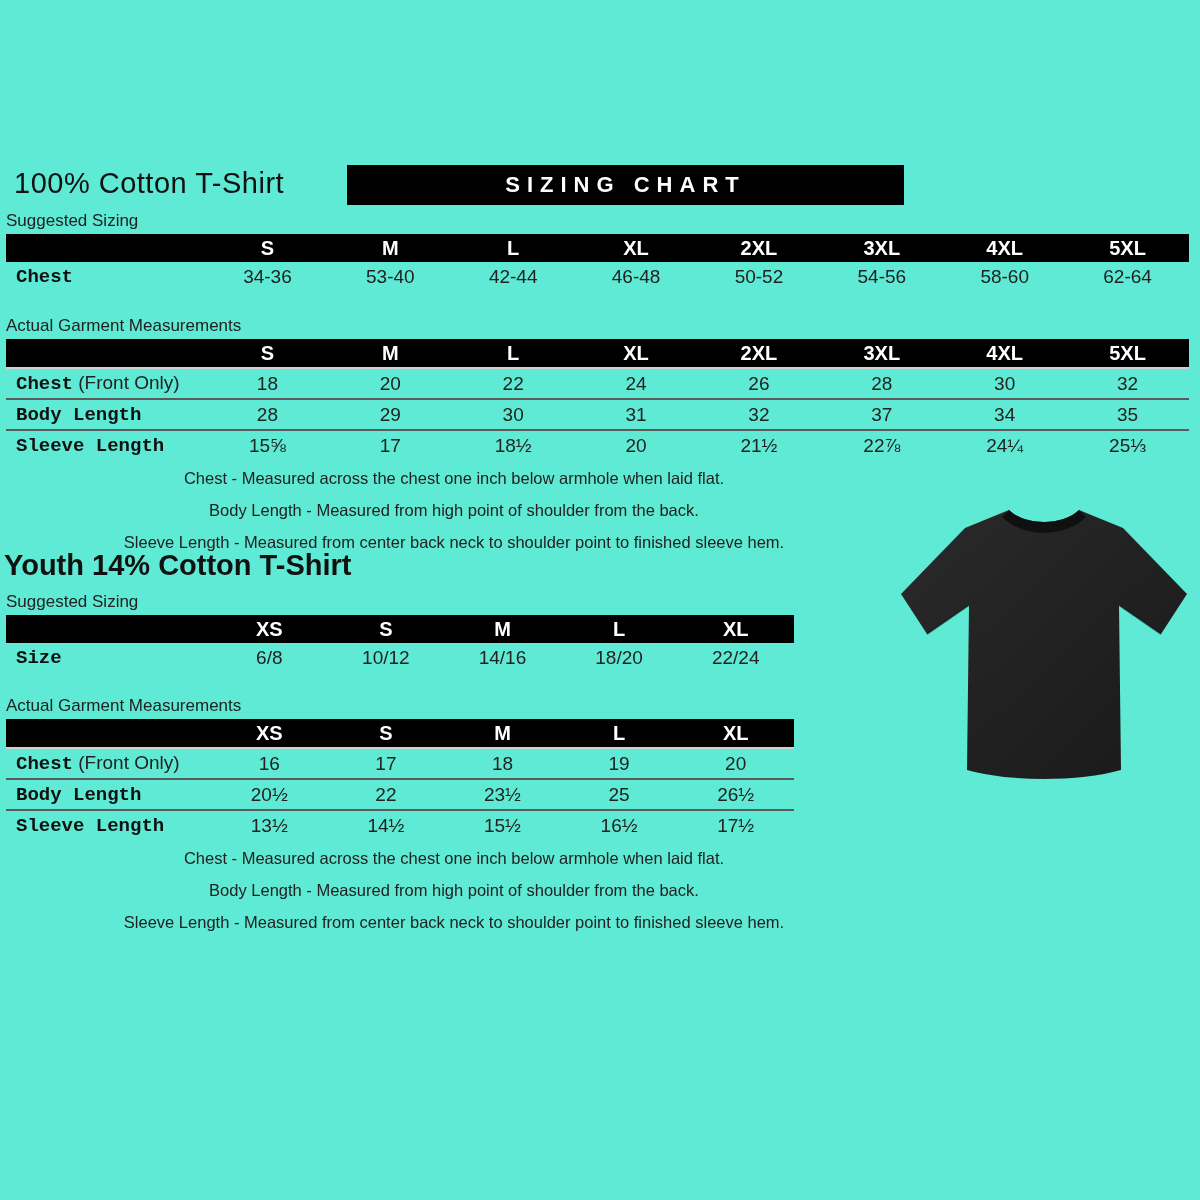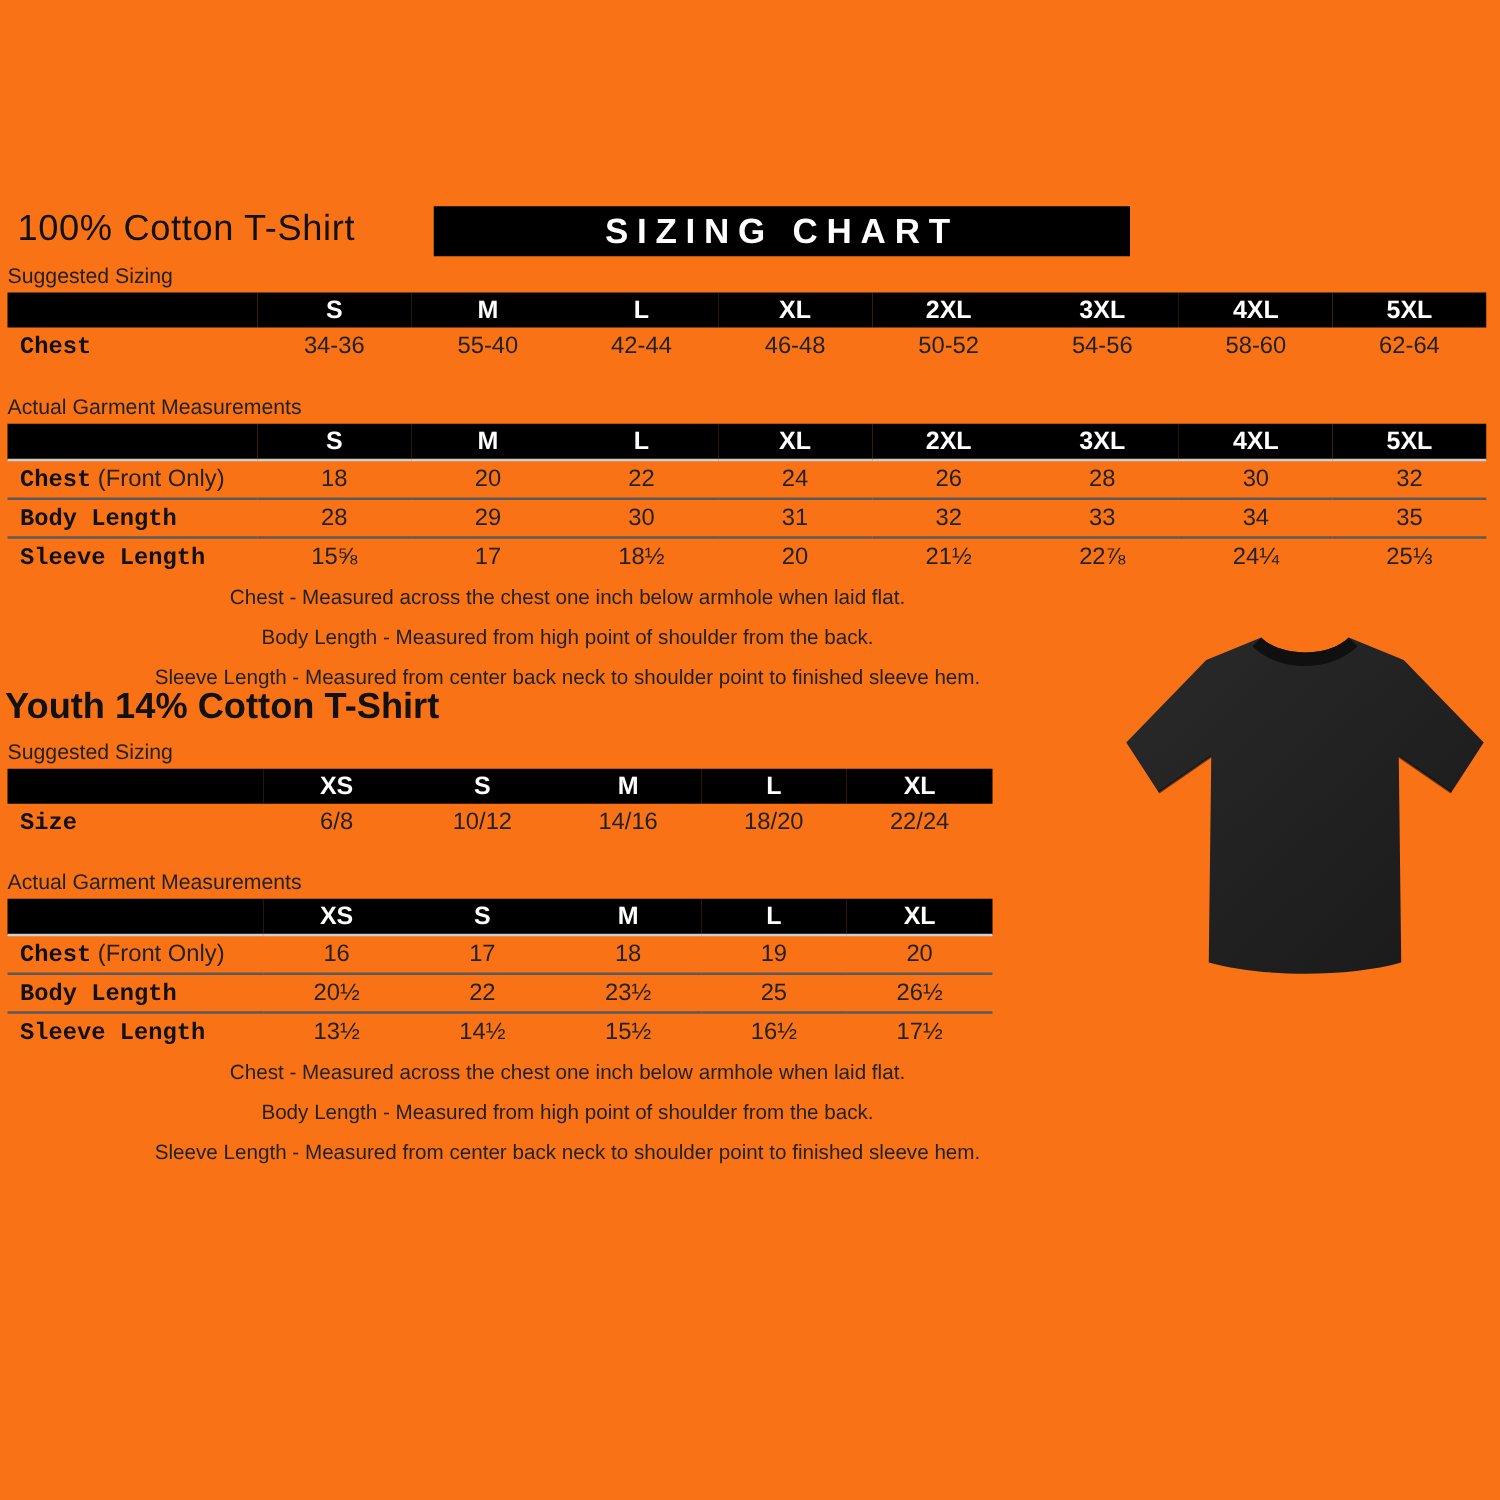--- a/index.html
+++ b/index.html
@@ -1,34 +1,34 @@
 <!DOCTYPE html>
 <html><head>
 <meta charset="utf-8">
 <style>
   html,body { margin:0; padding:0; background:#ffffff; }
   .page {
     position:relative;
     width:1200px; height:1200px;
-    background:#f97316;
+    background:#5eead4;
     font-family:"Liberation Sans", sans-serif;
     color:#1a1a1a;
     overflow:hidden;
   }
   
   .header-row { position:absolute; left:0; top:165px; width:1200px; height:42px; }
   .main-title {
     position:absolute; left:14px; top:2px;
     font-size:29px; font-weight:400; letter-spacing:0.5px; color:#111;
   }
   .banner {
     position:absolute; left:347px; top:0; width:557px; height:40px;
     background:#000; color:#fff;
     display:flex; align-items:center; justify-content:center;
-    font-size:28px; font-weight:700; letter-spacing:7px;
+    font-size:22px; font-weight:700; letter-spacing:7px;
   }
   
   .caption { font-size:17px; color:#222; margin:0; padding:0 18px 3px 6px; }
   
   table.size-table {
     border-collapse:collapse; table-layout:fixed;
     margin-left:6px; font-size:19px;
   }
   table.size-table th {
     background:#000; color:#fff; font-weight:700;
@@ -86,21 +86,21 @@
             <th>2XL</th>
             <th>3XL</th>
             <th>4XL</th>
             <th>5XL</th>
           </tr>
         </thead>
         <tbody>
           <tr>
             <td class="label-col"><b>Chest</b></td>
             <td>34-36</td>
-            <td>55-40</td>
+            <td>53-40</td>
             <td>42-44</td>
             <td>46-48</td>
             <td>50-52</td>
             <td>54-56</td>
             <td>58-60</td>
             <td>62-64</td>
           </tr>
         </tbody>
       </table>
   </div>
@@ -136,21 +136,21 @@
             <td>30</td>
             <td>32</td>
           </tr>
           <tr>
             <td class="label-col"><b>Body Length</b></td>
             <td>28</td>
             <td>29</td>
             <td>30</td>
             <td>31</td>
             <td>32</td>
-            <td>33</td>
+            <td>37</td>
             <td>34</td>
             <td>35</td>
           </tr>
           <tr>
             <td class="label-col"><b>Sleeve Length</b></td>
             <td>15⅝</td>
             <td>17</td>
             <td>18½</td>
             <td>20</td>
             <td>21½</td>

